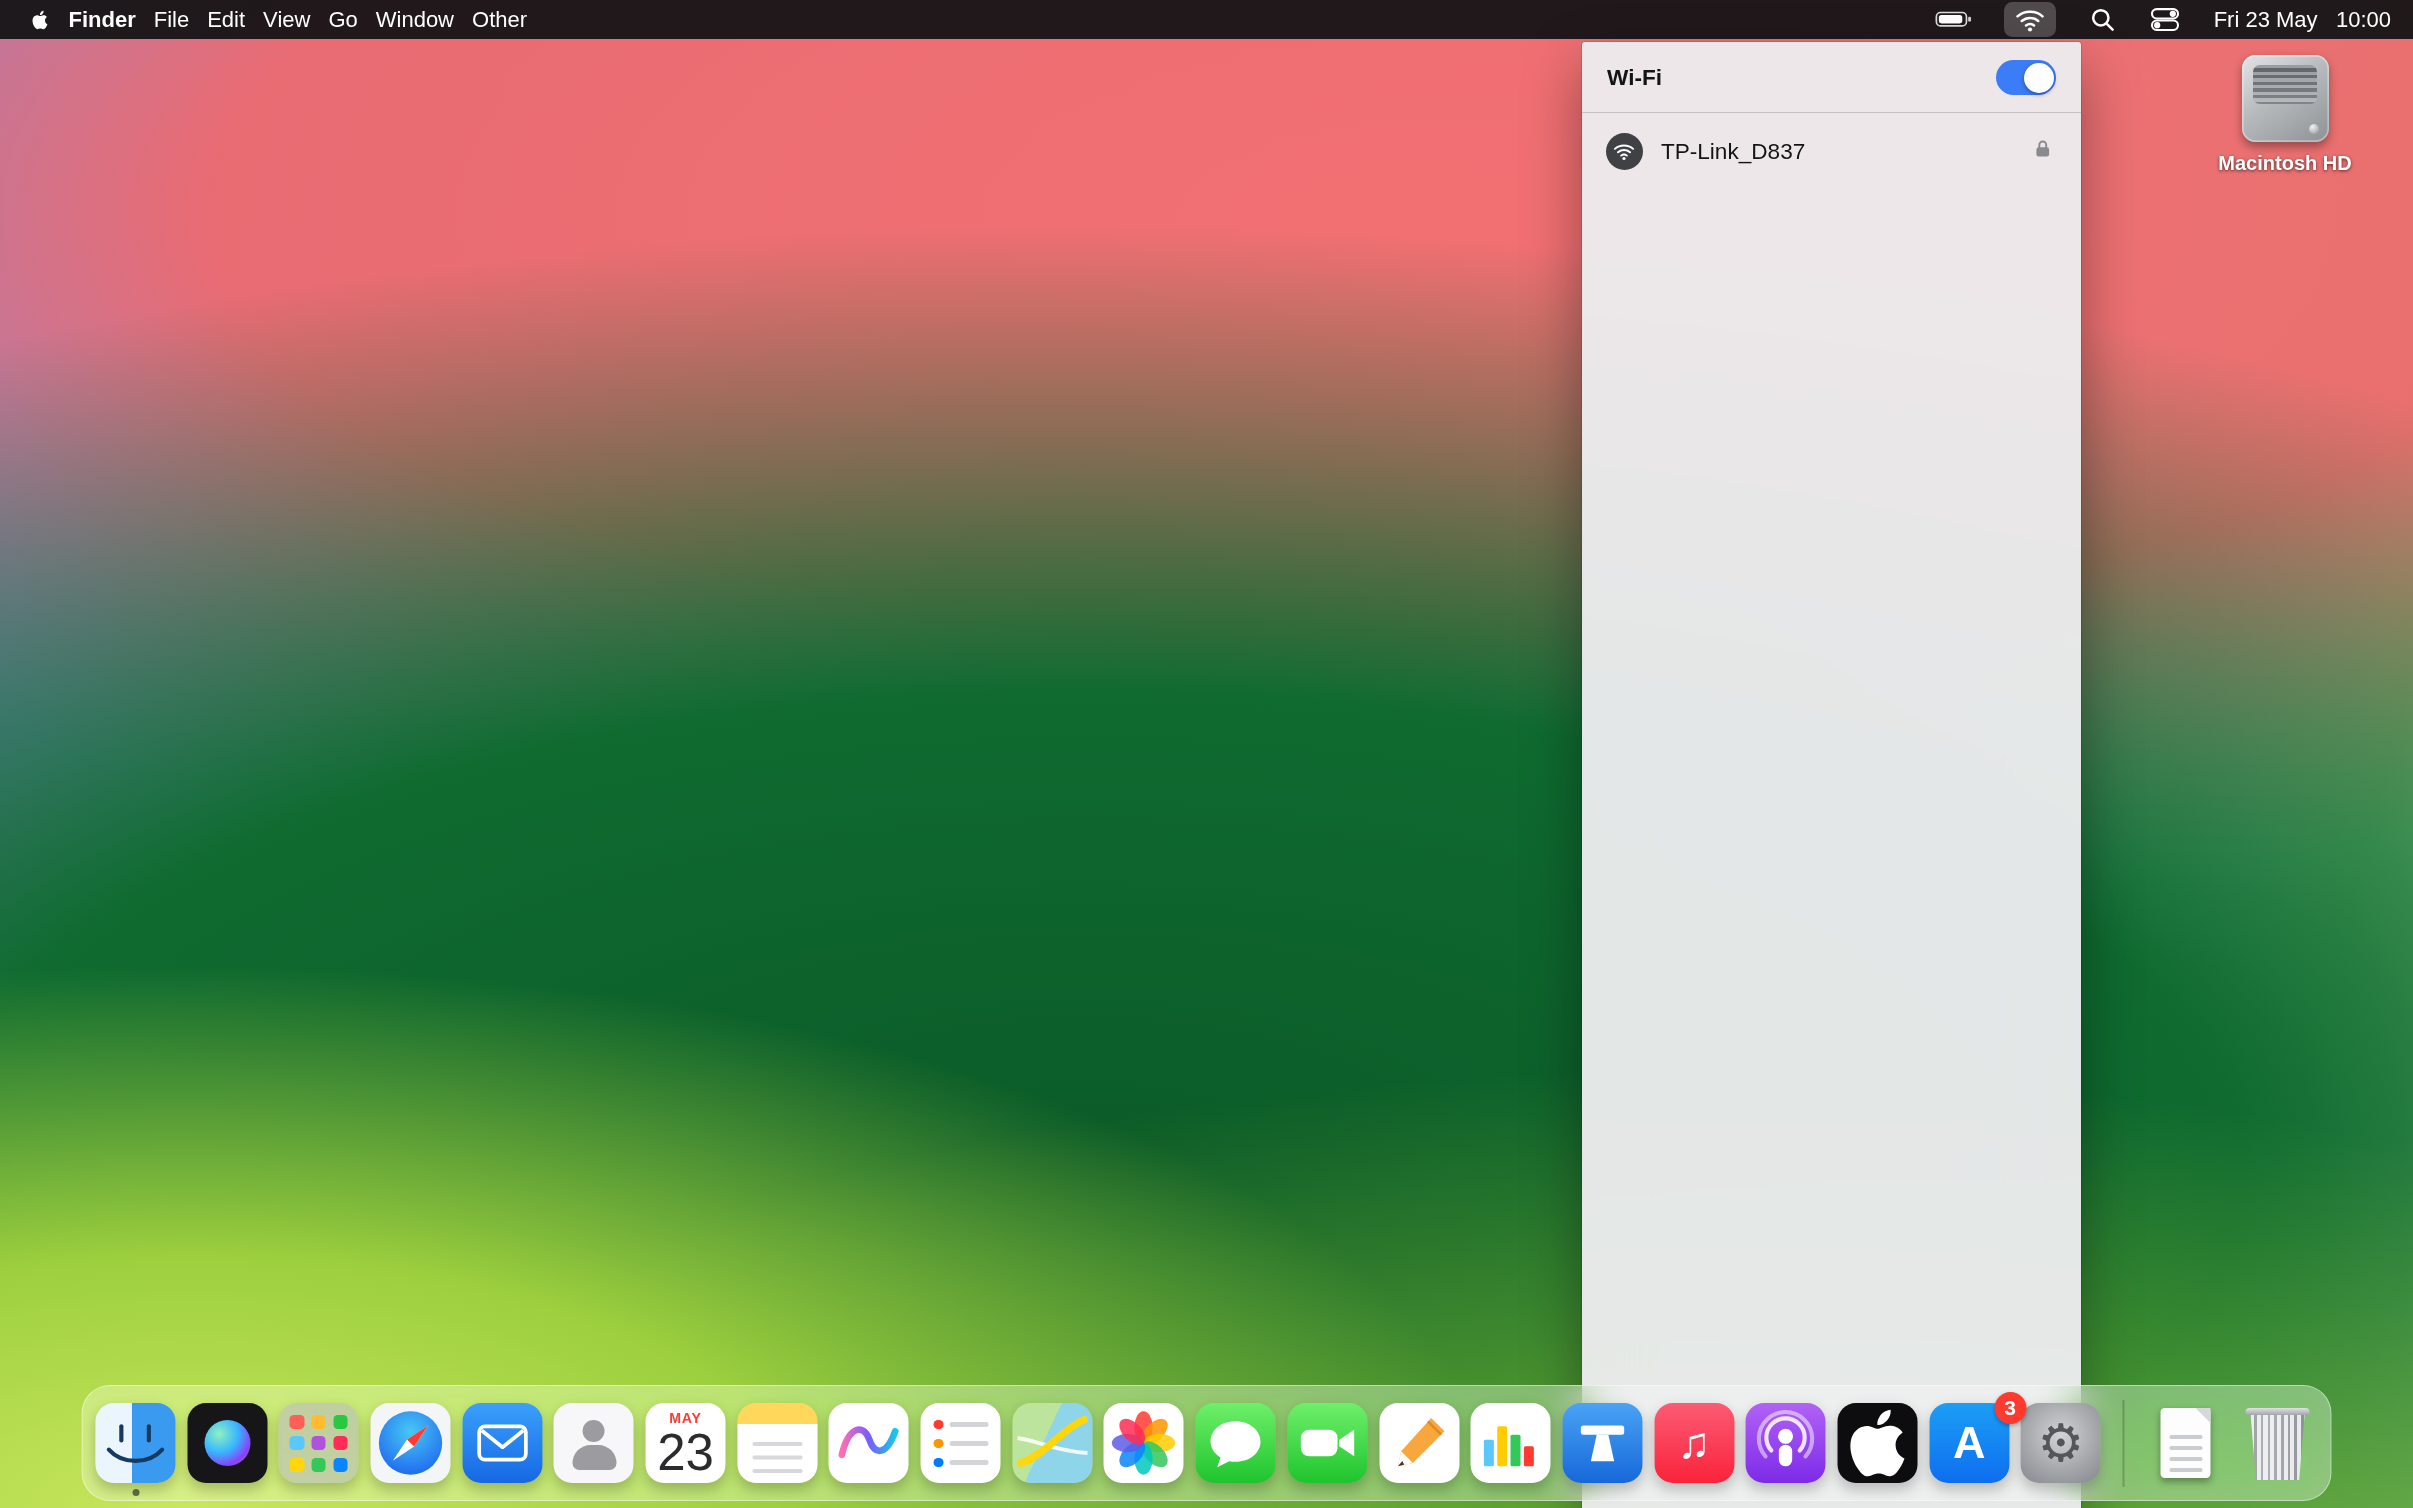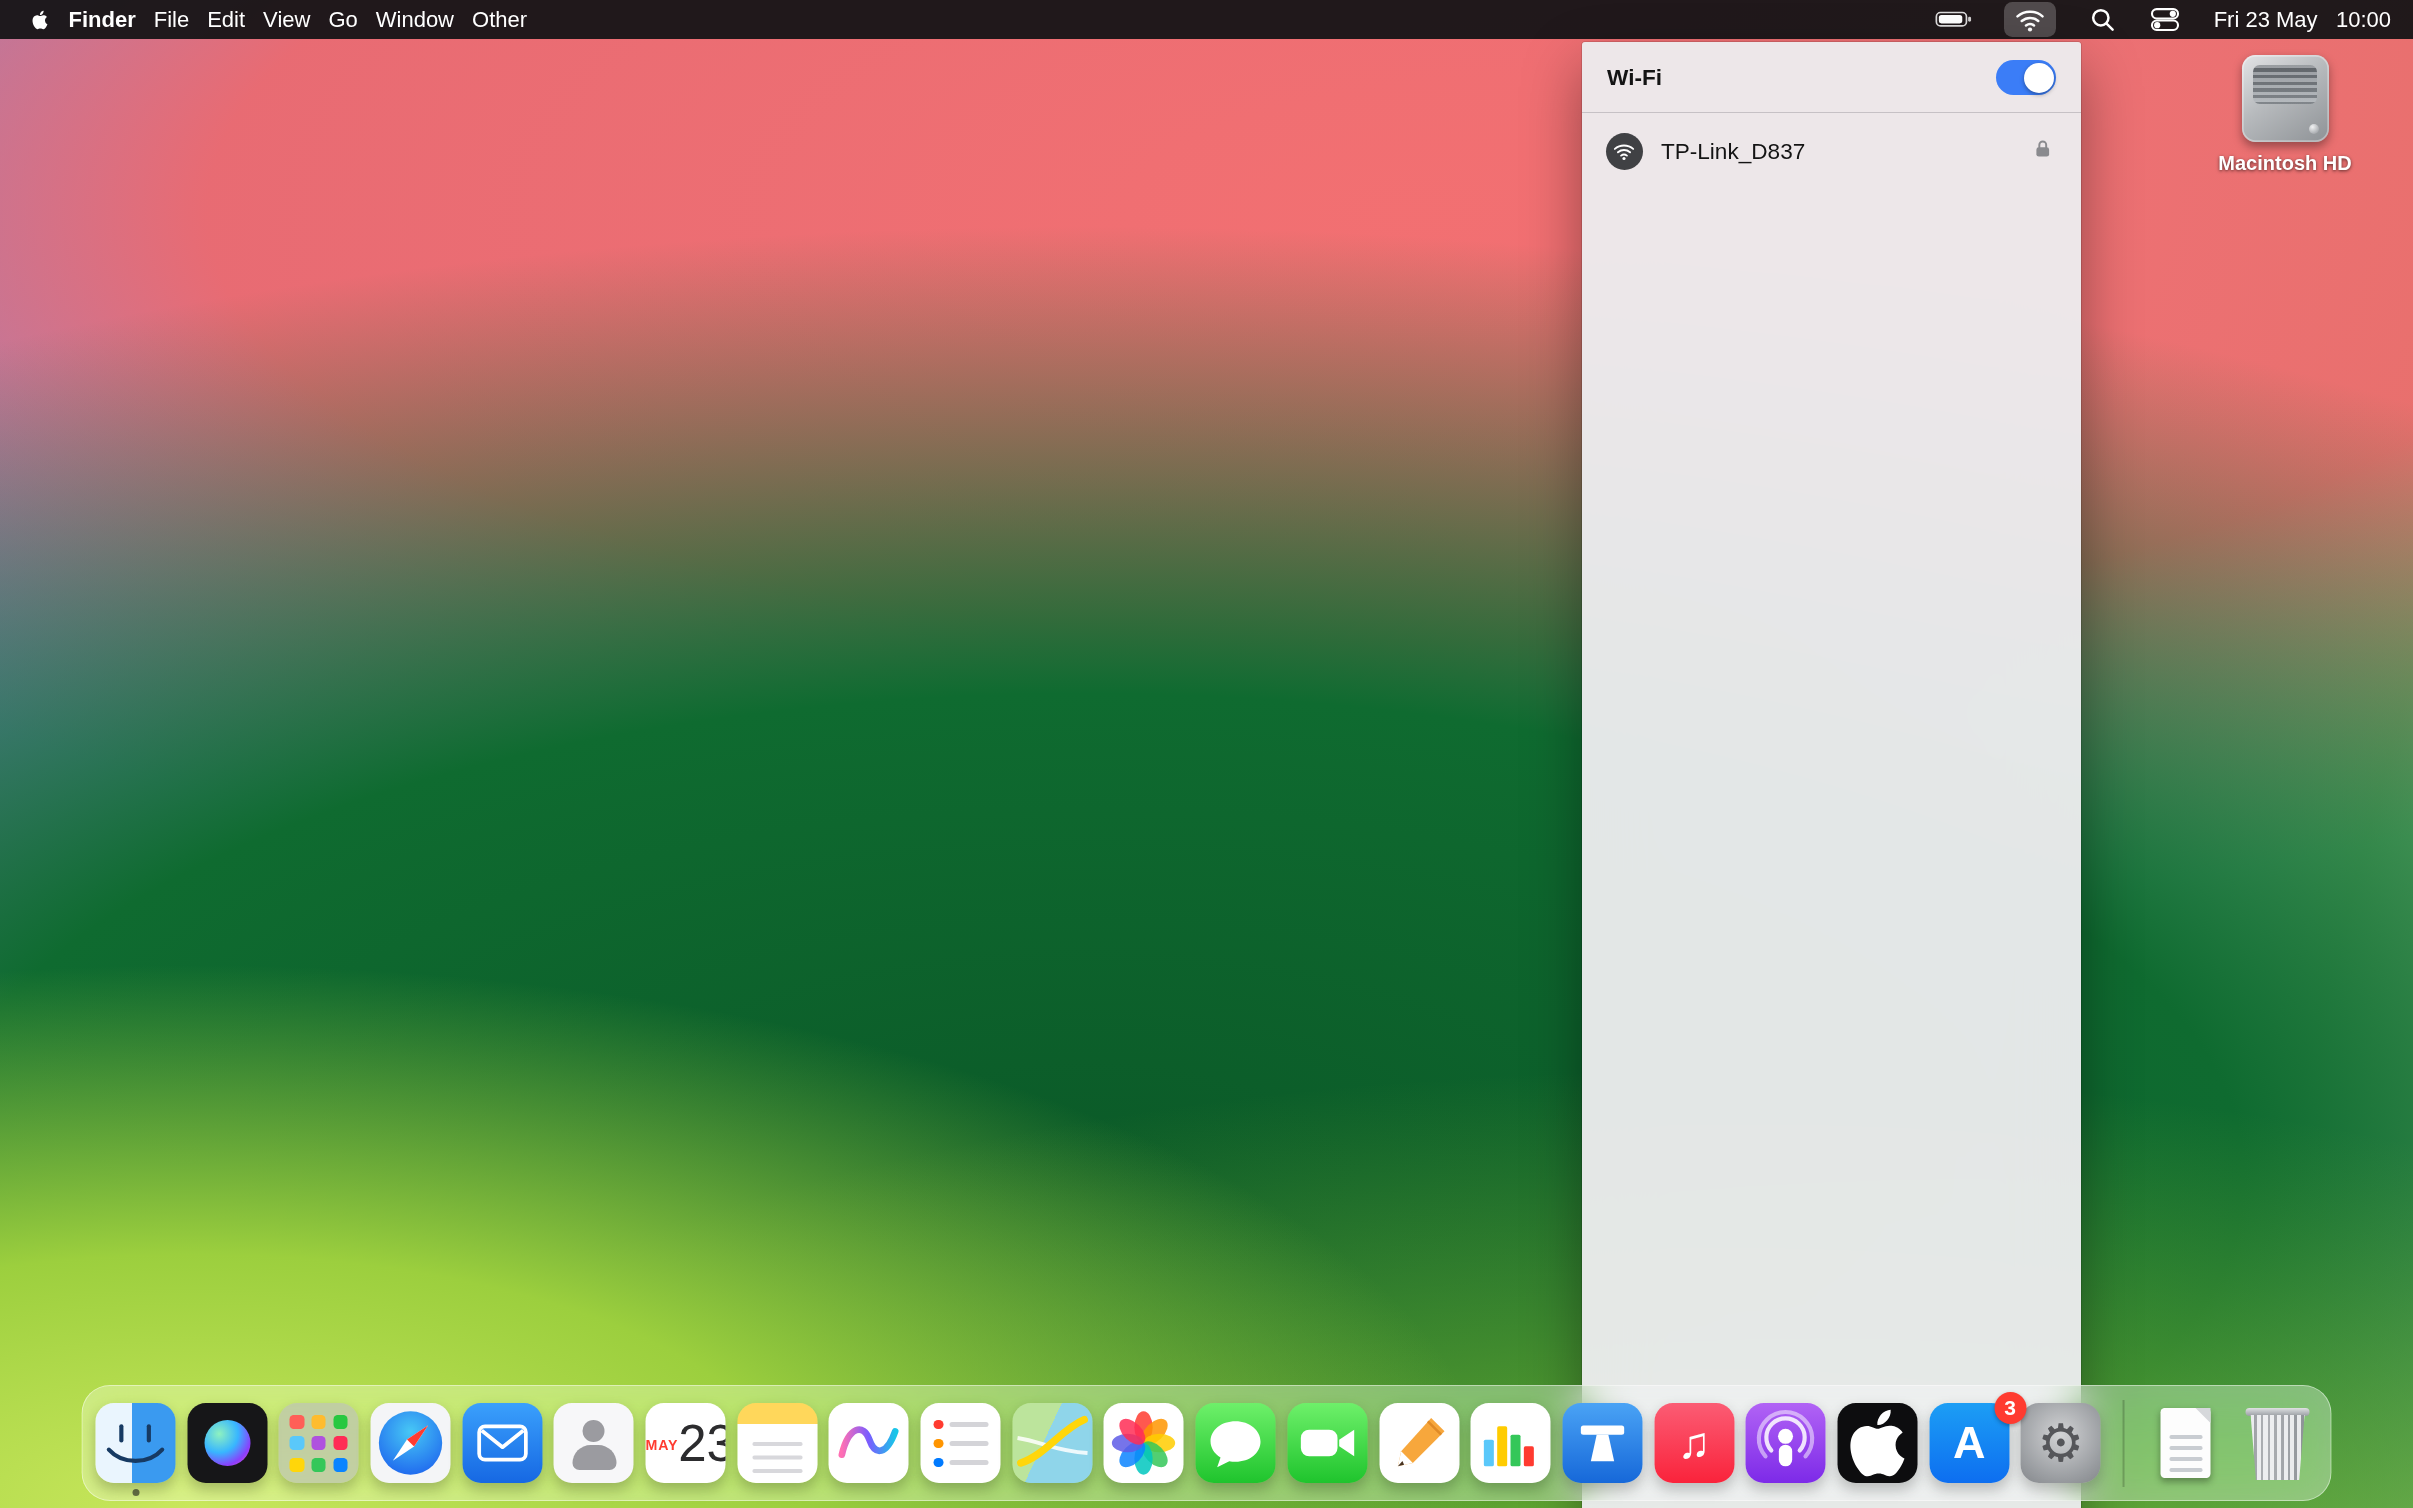--- a/index.html
+++ b/index.html
@@ -96,21 +96,21 @@
   .lp { position:absolute; inset:0; display:grid; grid-template-columns:repeat(3,14.2px); gap:7.5px; place-content:center; }
   .lp i { width:14.2px; height:14.2px; border-radius:4.2px; }
   .lp i:nth-child(1){background:#ff5f57}.lp i:nth-child(2){background:#febc2e}.lp i:nth-child(3){background:#28c840}
   .lp i:nth-child(4){background:#5ac8fa}.lp i:nth-child(5){background:#af52de}.lp i:nth-child(6){background:#ff2d55}
   .lp i:nth-child(7){background:#ffd60a}.lp i:nth-child(8){background:#34c759}.lp i:nth-child(9){background:#0a84ff}
   .safari   { background:#f4f5f7; }
   .mail     { background:linear-gradient(180deg,#3aa0fc,#1668e3); }
   .contacts { background:#f7f7f9; }
   .contacts::before { content:""; position:absolute; top:17px; left:29px; width:22px; height:22px; border-radius:50%; background:#9b9ba0; }
   .contacts::after  { content:""; position:absolute; top:42px; left:18.4px; width:44px; height:25px; border-radius:22px 22px 8.4px 8.4px; background:#9b9ba0; }
-  .calendar { background:#fff; display:flex; flex-direction:row; align-items:center; }
+  .calendar { background:#fff; display:flex; flex-direction:column; align-items:center; justify-content:center; }
   .cal-month{ color:#ff3b30; font-size:14.2px; font-weight:700; letter-spacing:0.8px; margin-top:3.4px; }
   .cal-day  { color:#2c2c2e; font-size:51px; font-weight:300; line-height:1.05; }
   .notes    { background:linear-gradient(180deg,#ffd75b 0 26%, #ffffff 26%); }
   .note-lines { position:absolute; left:15px; right:15px; top:39px; height:3.4px; border-radius:1.7px; background:#d8d8dc;
     box-shadow:0 13.4px 0 #d8d8dc, 0 27px 0 #d8d8dc; }
   .freeform { background:#fff; }
   .reminders{ background:#fff; display:flex; flex-direction:column; justify-content:center; gap:10px; padding-left:13.4px; }
   .rem-row  { display:flex; align-items:center; gap:6.7px; }
   .rem-dot  { width:9.2px; height:9.2px; border-radius:50%; }
   .rem-line { width:39px; height:5px; border-radius:2.5px; background:#d4d4d8; }

